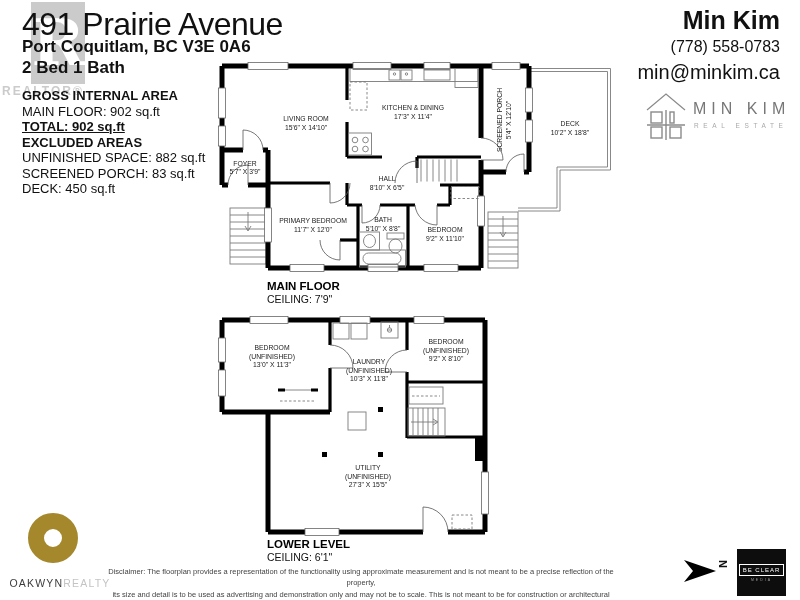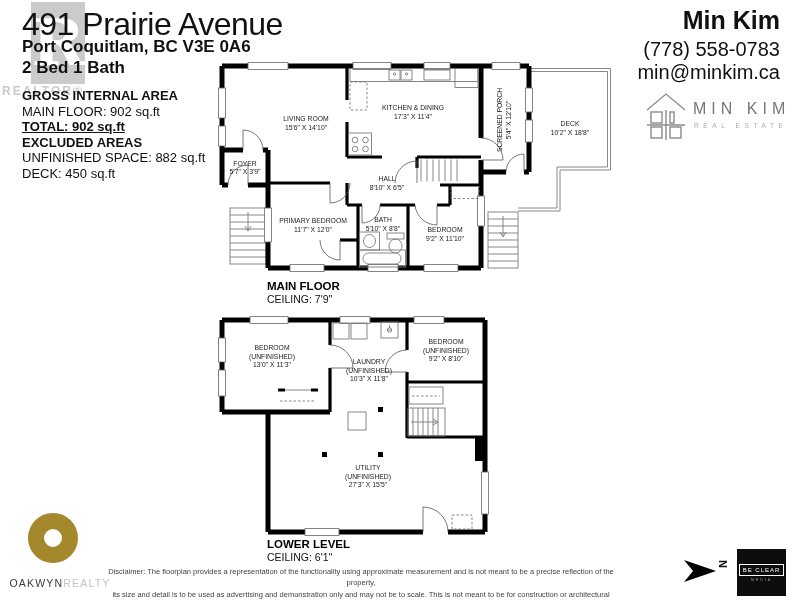--- a/index.html
+++ b/index.html
@@ -12,21 +12,21 @@
   .areas{position:absolute;left:22px;top:88px;font-size:13px;line-height:15.5px;z-index:2;}
   .areas .b{font-weight:bold;}
   .areas .u{font-weight:bold;text-decoration:underline;}
   
   .wm-block{position:absolute;left:31px;top:2px;width:54px;height:82px;background:#cbcbcb;z-index:0;
             display:flex;align-items:center;justify-content:center;}
   .wm-block span{font-family:"DejaVu Serif",serif;font-size:64px;font-weight:bold;color:#fff;line-height:1;}
   .wm-text{position:absolute;left:2px;top:84px;font-size:12px;font-weight:bold;color:#cbcbcb;letter-spacing:2px;z-index:0;}
   
   .agent-name{position:absolute;right:20px;top:6px;font-size:25px;font-weight:bold;text-align:right;z-index:2;}
-  .agent-phone{position:absolute;right:20px;top:38px;font-size:20px;text-align:right;z-index:2;}
+  .agent-phone{position:absolute;right:20px;top:38px;font-size:16px;text-align:right;z-index:2;}
   .agent-email{position:absolute;right:20px;top:61px;font-size:20px;text-align:right;z-index:2;}
   .brand{position:absolute;left:643px;top:88px;width:150px;height:56px;z-index:2;}
   .brand-name{position:absolute;left:50px;top:12px;font-size:16px;letter-spacing:5px;color:#777;white-space:nowrap;}
   .brand-sub{position:absolute;left:51px;top:34px;font-size:6.5px;letter-spacing:4.6px;color:#a9a9a9;white-space:nowrap;}
   
   .disclaimer{position:absolute;left:101px;top:566px;width:520px;text-align:center;
               font-size:7.5px;line-height:1.5;color:#444;}
   .oak-ring{position:absolute;left:28px;top:513px;width:18px;height:18px;border:16px solid #a5872c;border-radius:50%;}
   .oak-text{position:absolute;left:0px;top:577px;width:120px;text-align:center;font-size:10.5px;letter-spacing:1.2px;}
   .oak-text .o1{font-weight:normal;color:#3c3c3c;}
@@ -63,20 +63,21 @@
   <div class="addr">491 Prairie Avenue</div>
   <div class="city">Port Coquitlam, BC V3E 0A6</div>
   <div class="beds">2 Bed 1 Bath</div>
 
   <div class="areas">
     <div class="b">GROSS INTERNAL AREA</div>
     <div>MAIN FLOOR: 902 sq.ft</div>
     <div class="u">TOTAL: 902 sq.ft</div>
     <div class="b">EXCLUDED AREAS</div>
     <div>UNFINISHED SPACE: 882 sq.ft</div>
+    <div>SCREENED PORCH: 83 sq.ft</div>
     <div>DECK: 450 sq.ft</div>
   </div>
 
   <div class="agent-name">Min Kim</div>
   <div class="agent-phone">(778) 558-0783</div>
   <div class="agent-email">min@minkim.ca</div>
 
   <div class="brand">
     <svg width="46" height="54" viewBox="0 0 46 54">
       <polyline points="4,22 23,6 42,22" fill="none" stroke="#8a8a8a" stroke-width="1.2"></polyline>

